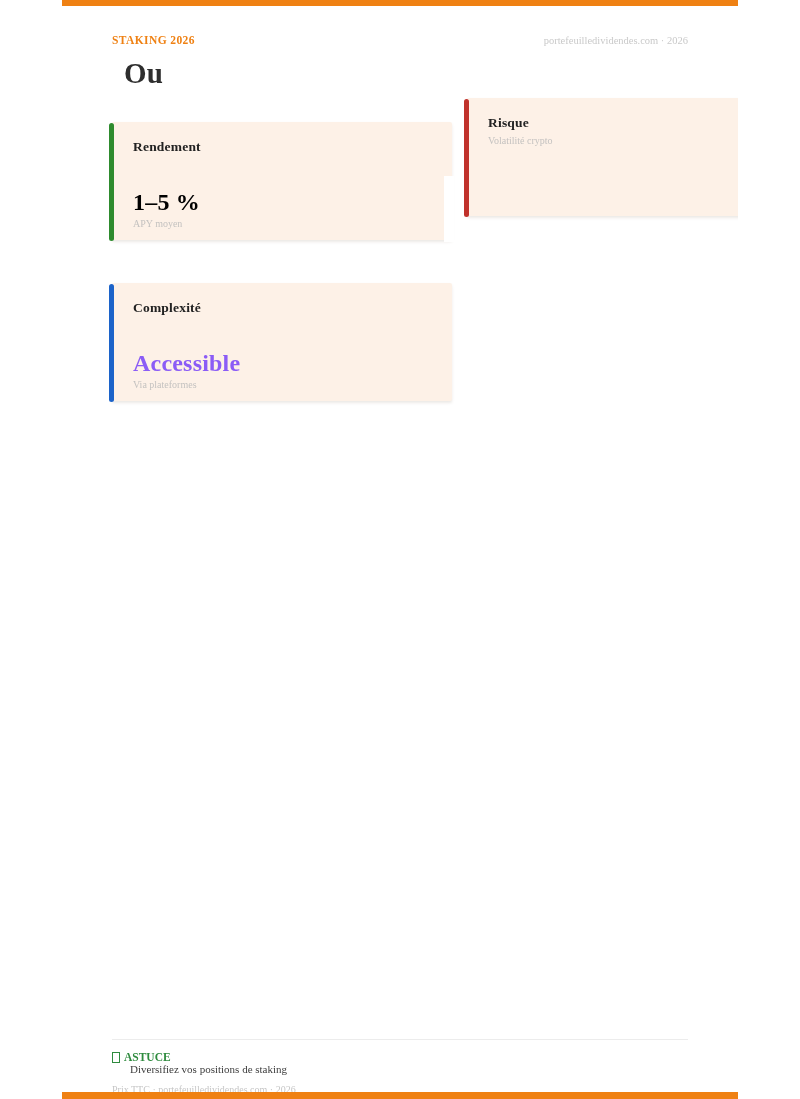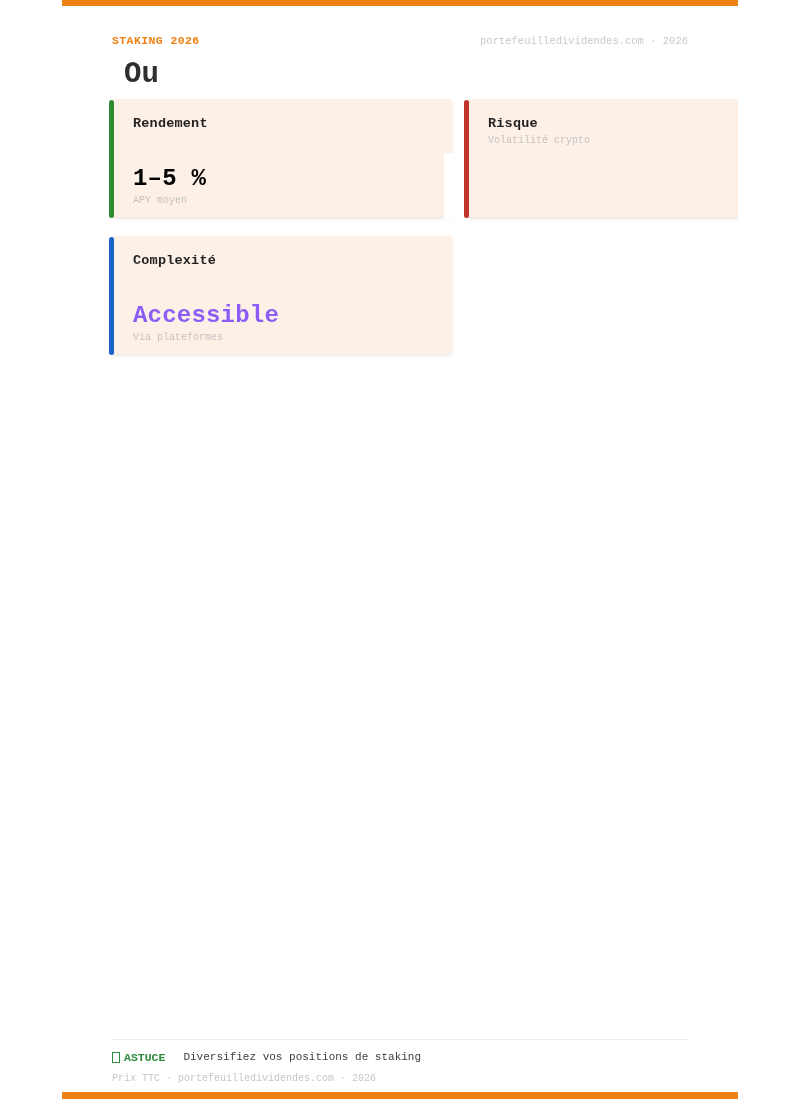--- a/index.html
+++ b/index.html
@@ -1,20 +1,20 @@
 <!DOCTYPE html>
 <html><head>
 <meta charset="utf-8">
 <style>
   html, body { margin:0; padding:0; background:#ffffff; }
   .page {
     position:relative;
     width:676px; height:1099px;
     background:#ffffff;
-    font-family:Liberation Mono, monospace;
+    font-family:Liberation Serif, serif;
     overflow:hidden;
     margin:0 auto;
   }
   .top-bar { position:absolute; top:0; left:0; right:0; height:6px; }
   .bottom-bar { position:absolute; bottom:0; left:0; right:0; height:7px; }
 
   .content { padding:34px 50px 0 50px; }
 
   .brand-row { display:flex; justify-content:space-between; align-items:baseline; }
   .eyebrow { font-size:11.5px; font-weight:bold; letter-spacing:0.4px; }
@@ -30,37 +30,37 @@
   .card {
     position:relative;
     background:#fdf1e7;
     height:118px;
     box-sizing:border-box;
     padding:17px 20px 11px 21px;
     display:flex; flex-direction:column;
     border-radius:2px;
     box-shadow:0 2px 3px rgba(120,100,80,0.14);
   }
-  .card.w1 { width:340px; }
+  .card.w1 { width:340px;margin-top:24px; }
   .card.w2 { width:343px; }
   .accent {
     position:absolute; left:-3px; top:1px; bottom:-1px; width:5px;
     border-radius:5px;
   }
   .card-label { font-size:13.5px; font-weight:bold; color:#222222; letter-spacing:0.2px; }
   .card-value { margin-top:auto; font-size:24px; font-weight:800; letter-spacing:0.2px; line-height:1; }
   .card-sub { font-size:10px; color:#c4c2c0; margin-top:4px; }
   .notch { position:absolute; right:-2px; top:54px; width:10px; height:66px; background:#ffffff; }
 
   .footer {
     position:absolute; left:50px; right:50px; top:1039px;
     border-top:1px solid #ececec;
     padding-top:11px;
   }
-  .tip-row { display:flex; align-items:flex-start; }
+  .tip-row { display:flex; align-items:flex-start;flex-direction:column; }
   .tip-badge { display:flex; align-items:center; gap:4px; font-size:11.5px; font-weight:bold; }
   .tip-box {
     width:6px; height:9px;
     border:1.5px solid currentColor;
     display:inline-block;
     box-sizing:content-box;
   }
   .tip-text { margin-left:18px; font-size:11px; color:#3d3d3d; }
   .meta { margin-top:9px; font-size:10px; color:#c6c6c6; }
 </style>

